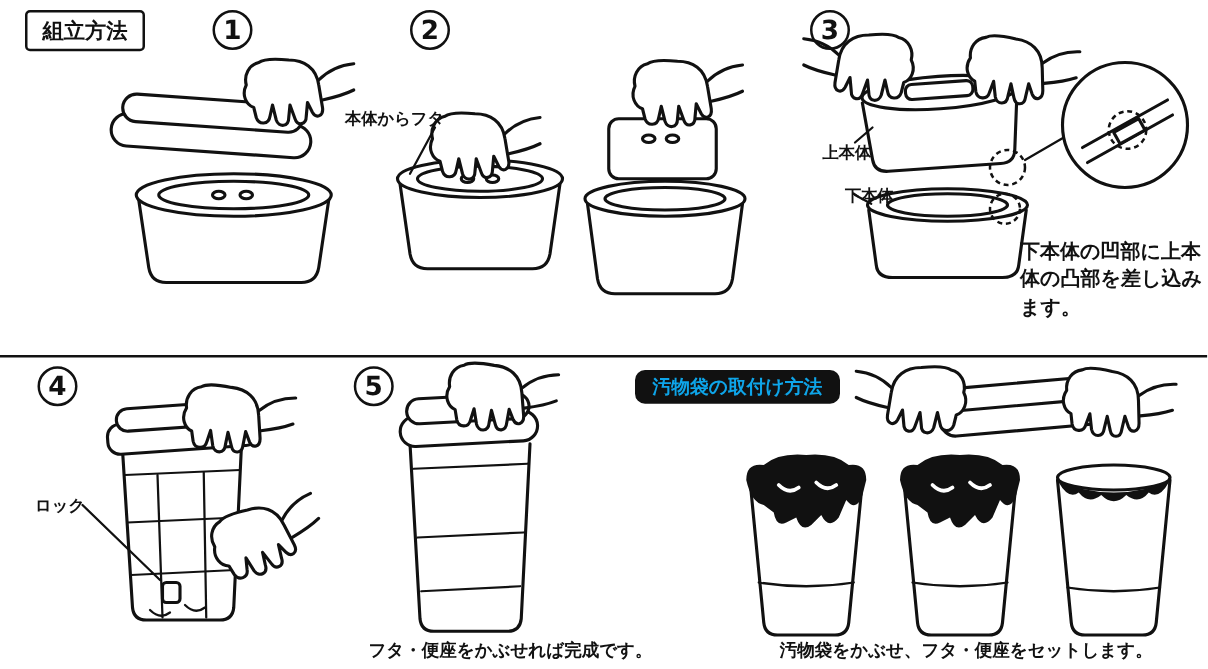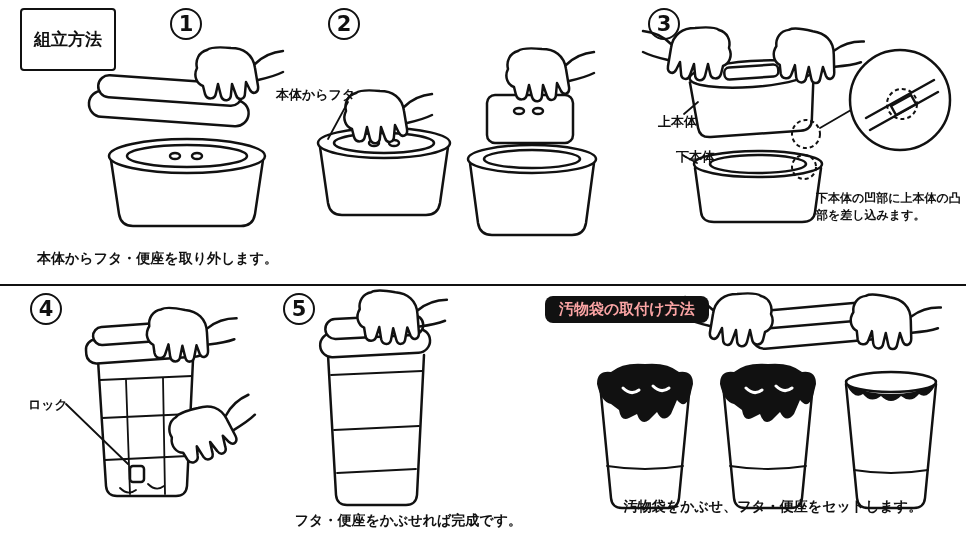--- a/index.html
+++ b/index.html
@@ -1,25 +1,25 @@
 <!DOCTYPE html>
 <html><head>
 <meta charset="utf-8">
 <style>
   html,body{margin:0;padding:0;background:#fff;}
   body{font-family:"DejaVu Sans","Liberation Sans",sans-serif;color:#111;}
   #sheet{position:relative;width:966px;height:535px;background:#fff;overflow:hidden;}
 
   .abs{position:absolute;}
-  .title-box{border:2px solid #111;border-radius:4px;padding:18px 12px;font-size:17px;font-weight:bold;background:#fff;}
+  .title-box{border:2px solid #111;border-radius:4px;padding:3px 12px;font-size:17px;font-weight:bold;background:#fff;}
   .numcircle{width:32px;height:32px;border:2.5px solid #111;border-radius:50%;display:flex;align-items:center;justify-content:center;font-size:21px;font-weight:bold;background:#fff;box-sizing:border-box;}
   .caption{font-size:14px;font-weight:bold;text-align:center;white-space:nowrap;}
   .plabel{font-size:13px;font-weight:bold;white-space:nowrap;}
-  .note{font-size:12px;font-weight:bold;line-height:1.4;}
-  .badge{background:#111;color:#fca5a5;border-radius:8px;padding:4px 14px;font-size:15px;font-weight:bold;white-space:nowrap;margin-left:37px;}
+  .note{font-size:16px;font-weight:bold;line-height:1.4;}
+  .badge{background:#111;color:#0ea5e9;border-radius:8px;padding:4px 14px;font-size:15px;font-weight:bold;white-space:nowrap;}
   .smallnote{font-size:11px;font-weight:600;white-space:nowrap;}
   .divider{height:2px;background:#111;}
 
   .illus{position:absolute;overflow:visible;}
   
   .s  { stroke:#111; stroke-width:2.5; fill:#fff; stroke-linejoin:round; stroke-linecap:round; }
   .l  { stroke:#111; stroke-width:2.5; fill:none; stroke-linejoin:round; stroke-linecap:round; }
   .l2 { stroke:#111; stroke-width:1.8; fill:none; stroke-linecap:round; }
   .d  { stroke:#111; stroke-width:2; fill:none; stroke-dasharray:4 3; }
   .b  { fill:#111; stroke:none; }
@@ -54,21 +54,20 @@
       <ellipse class="s" cx="112" cy="108" rx="60" ry="11"></ellipse>
       <ellipse class="s" cx="100" cy="108" rx="5" ry="3"></ellipse>
       <ellipse class="s" cx="122" cy="108" rx="5" ry="3"></ellipse>
     </g>
     <g transform="translate(16,26) rotate(4)">
       <rect class="s" x="0" y="16" width="160" height="26" rx="13"></rect>
       <rect class="s" x="8" y="0" width="144" height="22" rx="11"></rect>
     </g>
     <use href="#handshape" transform="translate(118,-6)"></use>
   </svg>
-  <div class="abs caption" style="left:25px;top:250px;width:265px;">本体からフタ・便座を取り外します。</div>
 
   <svg class="illus" style="left:312px;top:45px;" width="290" height="200" viewBox="0 0 290 200">
     <g>
       <path class="s" d="M8,102 L16,158 Q18,170 30,170 L114,170 Q126,170 128,158 L136,102"></path>
       <ellipse class="s" cx="72" cy="98" rx="66" ry="15"></ellipse>
       <ellipse class="s" cx="72" cy="98" rx="50" ry="10"></ellipse>
       <ellipse class="s" cx="62" cy="98" rx="5" ry="3"></ellipse>
       <ellipse class="s" cx="82" cy="98" rx="5" ry="3"></ellipse>
     </g>
     <use href="#handshape" transform="translate(30,40)"></use>
@@ -182,15 +181,15 @@
       <path class="w" d="M28,18 q8,8 16,2 M58,16 q8,8 16,2"></path>
     </g>
 
     <g transform="translate(256,70)">
       <path class="s" d="M5,14 L16,128 Q17,138 27,138 L73,138 Q83,138 84,128 L95,14"></path>
       <path class="l2" d="M13,100 Q50,106 87,100"></path>
       <path class="b" d="M6,16 Q14,30 22,24 Q30,34 40,26 Q50,36 60,26 Q70,34 78,24 Q86,30 94,16 L95,14 Q75,24 50,24 Q25,24 5,14 Z"></path>
       <ellipse class="s" cx="50" cy="12" rx="45" ry="10"></ellipse>
     </g>
   </svg>
-  <div class="abs caption" style="left:598px;top:498px;width:350px;">汚物袋をかぶせ、フタ・便座をセットします。</div>
+  <div class="abs caption" style="left:598px;top:512px;width:350px;">汚物袋をかぶせ、フタ・便座をセットします。</div>
 
 </div>
 
 </body></html>

